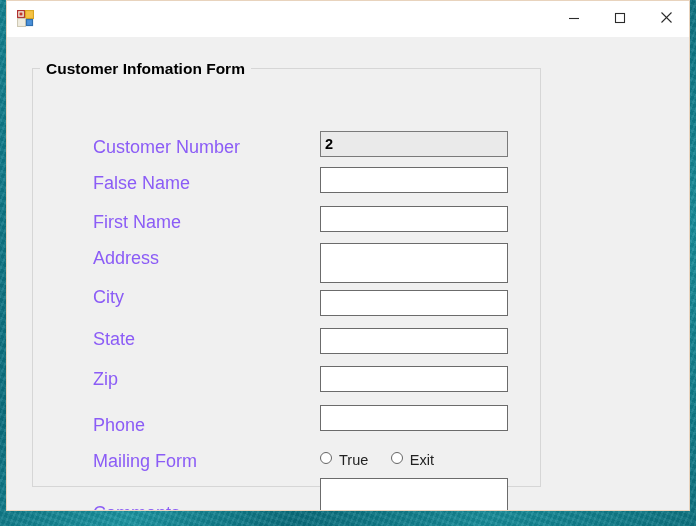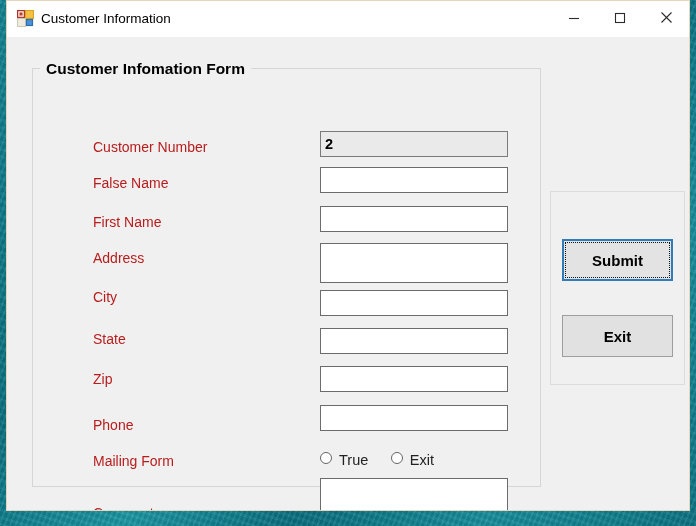--- a/index.html
+++ b/index.html
@@ -111,22 +111,22 @@
     font-size: 15.5px;
     font-weight: bold;
     color: #000000;
     white-space: nowrap;
     line-height: 18px;
   }
 
   
   .form-label {
     position: absolute;
-    font-size: 14px;
-    color: #b91c1c;
+    font-size: 18px;
+    color: #8b5cf6;
     white-space: nowrap;
     line-height: 18px;
   }
   .tbox {
     position: absolute;
     left: 313px;
     width: 188px;
     box-sizing: border-box;
     background: #ffffff;
     border: 1px solid #6b6b6b;
@@ -222,21 +222,20 @@
     <span id="app-icon">
       <svg width="17" height="17" viewBox="0 0 17 17">
         <rect x="0.5" y="0.5" width="7" height="7" fill="#f4f0e2" stroke="#b03030" stroke-width="1.4"></rect>
         <rect x="2.5" y="2.5" width="3" height="3" fill="#c0392b"></rect>
         <rect x="8.5" y="0.5" width="8" height="8" fill="#f6c244" stroke="#d9a520" stroke-width="1.2"></rect>
         <rect x="0.5" y="8.5" width="8" height="8" fill="#f0ede0" stroke="#cfc9b4" stroke-width="1.1"></rect>
         <rect x="9.5" y="9.5" width="6" height="6" fill="#4a90d9" stroke="#2f6fb0" stroke-width="1.2"></rect>
       </svg>
     </span>
 
-    <span id="title-text">Customer Information</span>
 
     <button class="winbtn" id="btn-min">
       <svg width="12" height="12" viewBox="0 0 12 12">
         <line x1="1" y1="6.5" x2="11" y2="6.5" stroke="#2b2b2b" stroke-width="1.1"></line>
       </svg>
     </button>
 
     <button class="winbtn" id="btn-max">
       <svg width="12" height="12" viewBox="0 0 12 12">
         <rect x="1.5" y="1.5" width="9" height="9" fill="none" stroke="#2b2b2b" stroke-width="1.1"></rect>
@@ -288,24 +287,15 @@
       </span>
       <span class="radio-item">
         <span class="radio-dot"></span>
         <span>Exit</span>
       </span>
     </div>
 
     <div class="form-label" style="left:86px; top:467px;">Comments</div>
     <textarea class="tbox" style="top: 441px; height: 44px;"></textarea>
 
-    <div id="button-panel">
-      <button class="formbtn" id="btn-submit">
-        <span class="focus-ring"></span>
-        <span>Submit</span>
-      </button>
-      <button class="formbtn" id="btn-exit">
-        <span>Exit</span>
-      </button>
-    </div>
 
   </div>
 </div>
 
 </body></html>

